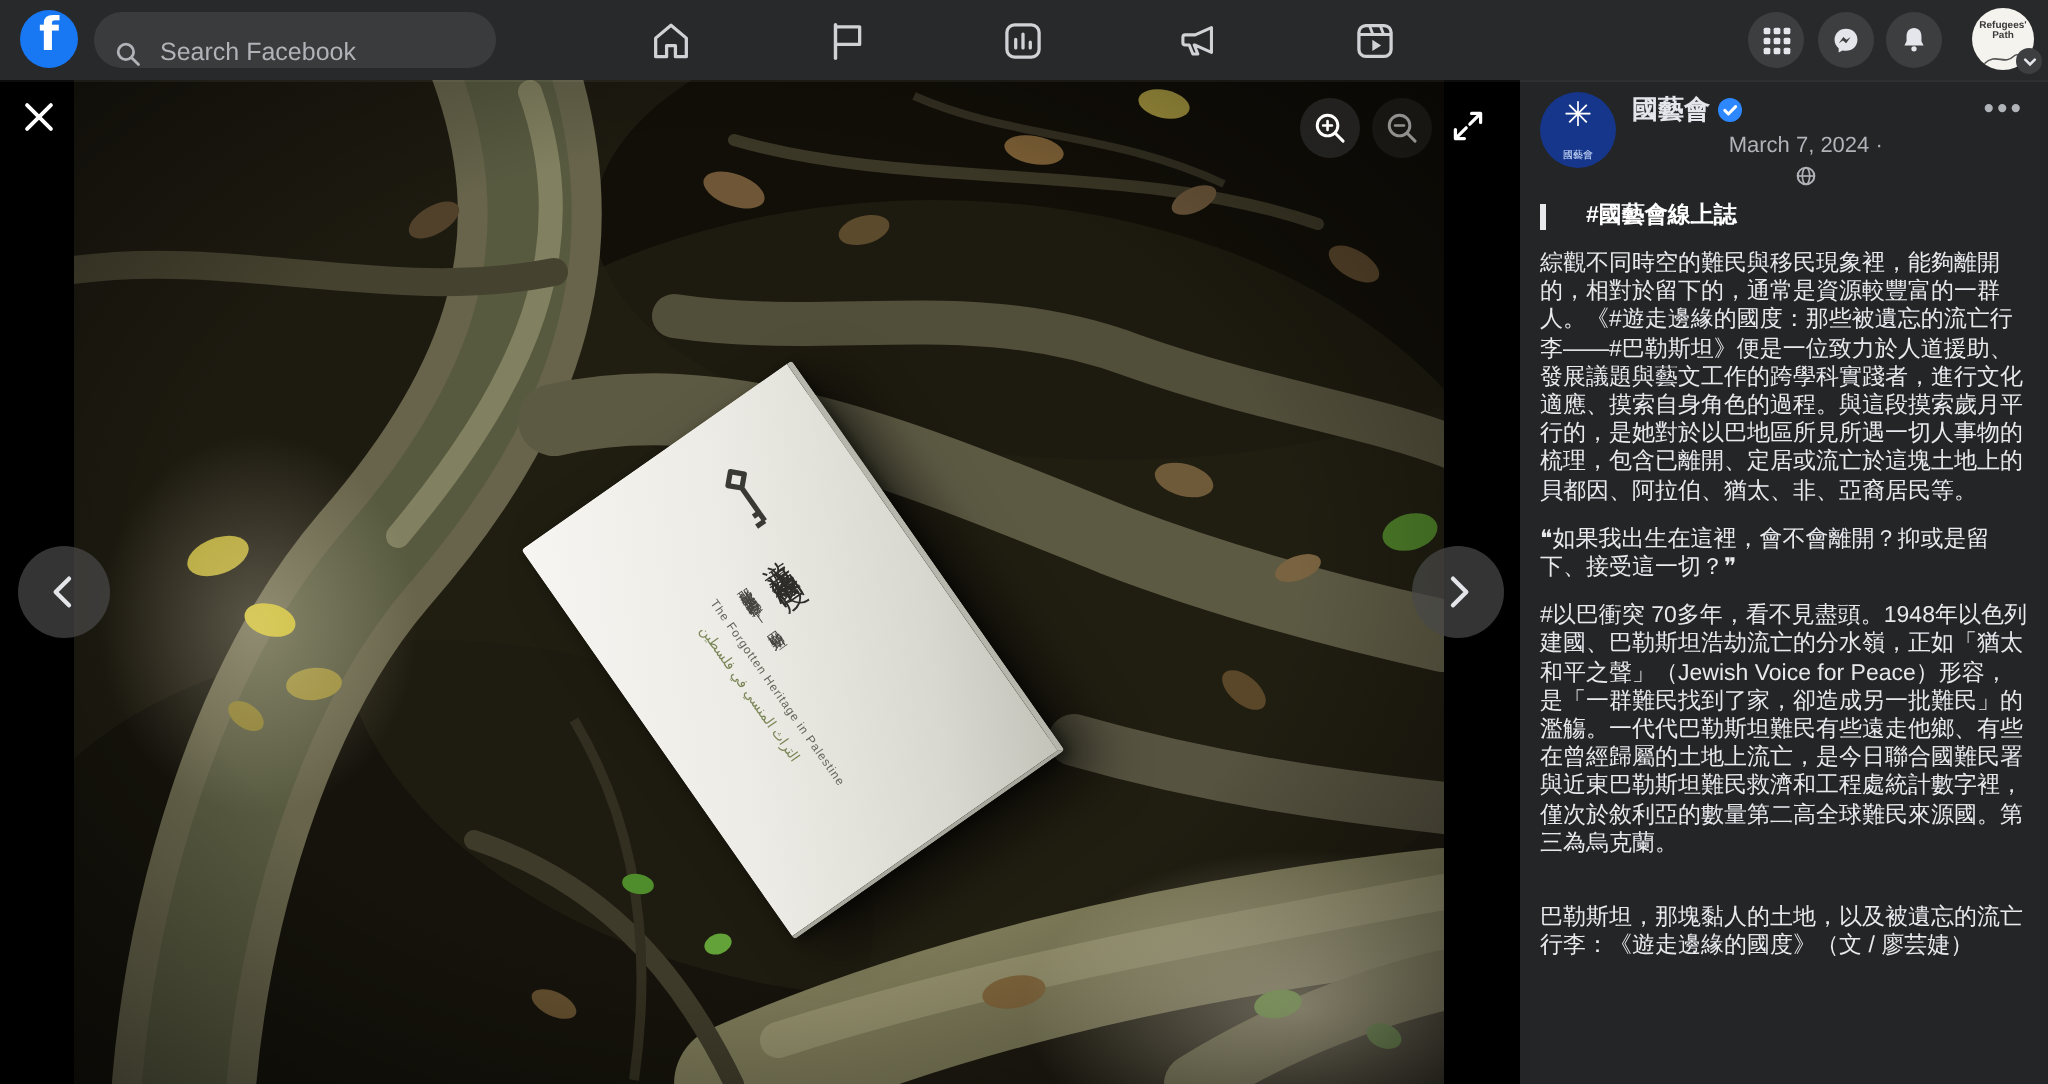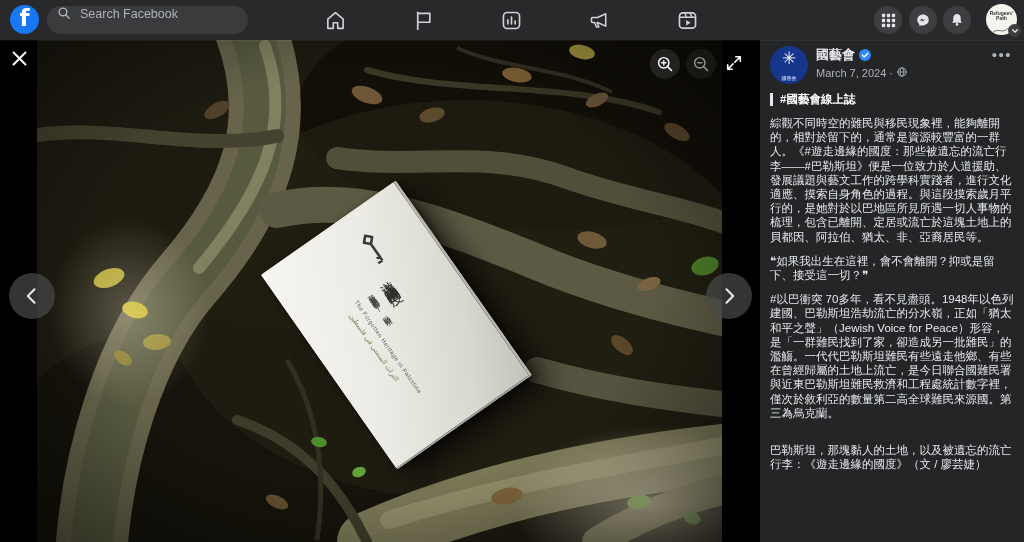--- a/index.html
+++ b/index.html
@@ -5,21 +5,21 @@
   html,body{margin:0;padding:0;background:#000;}
   body{width:1024px;height:542px;position:relative;overflow:hidden;
        font-family:"Liberation Sans","DejaVu Sans",sans-serif;-webkit-font-smoothing:antialiased;}
 
   
   .topbar{position:absolute;top:0;left:0;width:1024px;height:40px;background:#28292b;z-index:30;
           box-shadow:0 1px 0 rgba(255,255,255,.05);}
   .fb-logo{position:absolute;left:10px;top:5px;width:29px;height:29px;border-radius:50%;background:#1877f2;
            color:#fff;font-weight:bold;font-size:23px;text-align:center;line-height:27px;font-family:"DejaVu Sans",sans-serif;}
   .searchpill{position:absolute;left:47px;top:6px;width:201px;height:28px;border-radius:14px;background:#3a3b3c;
-              display:flex;align-items:flex-start;box-sizing:border-box;padding:0 10px;gap:7px;}
+              display:flex;align-items:flex-end;box-sizing:border-box;padding:0 10px;gap:7px;}
   .searchpill input{background:transparent;border:none;outline:none;color:#e4e6eb;font-size:12.5px;width:150px;}
   .searchpill input::placeholder{color:#b0b3b8;}
   .navtab{position:absolute;top:4px;width:34px;height:32px;display:flex;align-items:center;justify-content:center;border-radius:6px;cursor:pointer;}
   .circlebtn{position:absolute;top:6px;width:28px;height:28px;border-radius:50%;background:#3d3e40;
              display:flex;align-items:center;justify-content:center;cursor:pointer;}
   .me-avatar{position:absolute;left:986px;top:4px;width:31px;height:31px;border-radius:50%;background:#f5f3ee;
              overflow:hidden;cursor:pointer;}
   .me-avatar .tinytxt{font-size:5px;line-height:5px;color:#3a3a3a;text-align:center;margin-top:7px;font-weight:bold;}
   .me-badge{position:absolute;left:1008px;top:24px;width:13px;height:13px;border-radius:50%;background:#3d3e40;
             display:flex;align-items:center;justify-content:center;}
@@ -52,24 +52,24 @@
 
   
   .panel{position:absolute;left:760px;top:40px;width:264px;height:502px;background:#242526;box-sizing:border-box;
          padding:6px 10px 0 10px;color:#e7e9ed;overflow:hidden;}
   .phead{display:flex;align-items:flex-start;}
   .pg-avatar{width:38px;height:38px;border-radius:50%;background:#16368c;flex:none;position:relative;overflow:hidden;}
   .pg-avatar .glyph{position:absolute;left:0;top:2px;width:38px;text-align:center;color:#fff;font-size:17px;}
   .pg-avatar .mini{position:absolute;left:0;bottom:3px;width:38px;text-align:center;color:#cfe0ff;font-size:5px;}
   .hmeta{margin-left:8px;flex:1;}
   .pname{font-size:13px;font-weight:700;color:#e4e6eb;display:flex;align-items:center;gap:4px;cursor:pointer;}
-  .pdate{font-size:11px;color:#b0b3b8;margin-top:3px;display:flex;align-items:flex-start;gap:4px;}
+  .pdate{font-size:11px;color:#b0b3b8;margin-top:3px;display:flex;align-items:center;gap:4px;flex-direction:column;}
   .more{color:#b0b3b8;font-size:15px;letter-spacing:1.5px;line-height:10px;cursor:pointer;padding:4px 2px;}
   .tagline{margin-top:9px;font-size:11.5px;font-weight:700;color:#fff;border-left:3px solid #e7e9ed;
-           padding-left:7px;line-height:13px;cursor:pointer;}
+           padding-left:20px;line-height:13px;cursor:pointer;}
   .pbody p{margin:10px 0 0 0;font-size:11.5px;line-height:14.2px;color:#e7e9ed;}
   .pbody p.bigap{margin-top:23px;}
 
   svg{overflow:visible;}
 </style>
 </head>
 <body>
 
 <div class="topbar">
   <div class="fb-logo">f</div>

